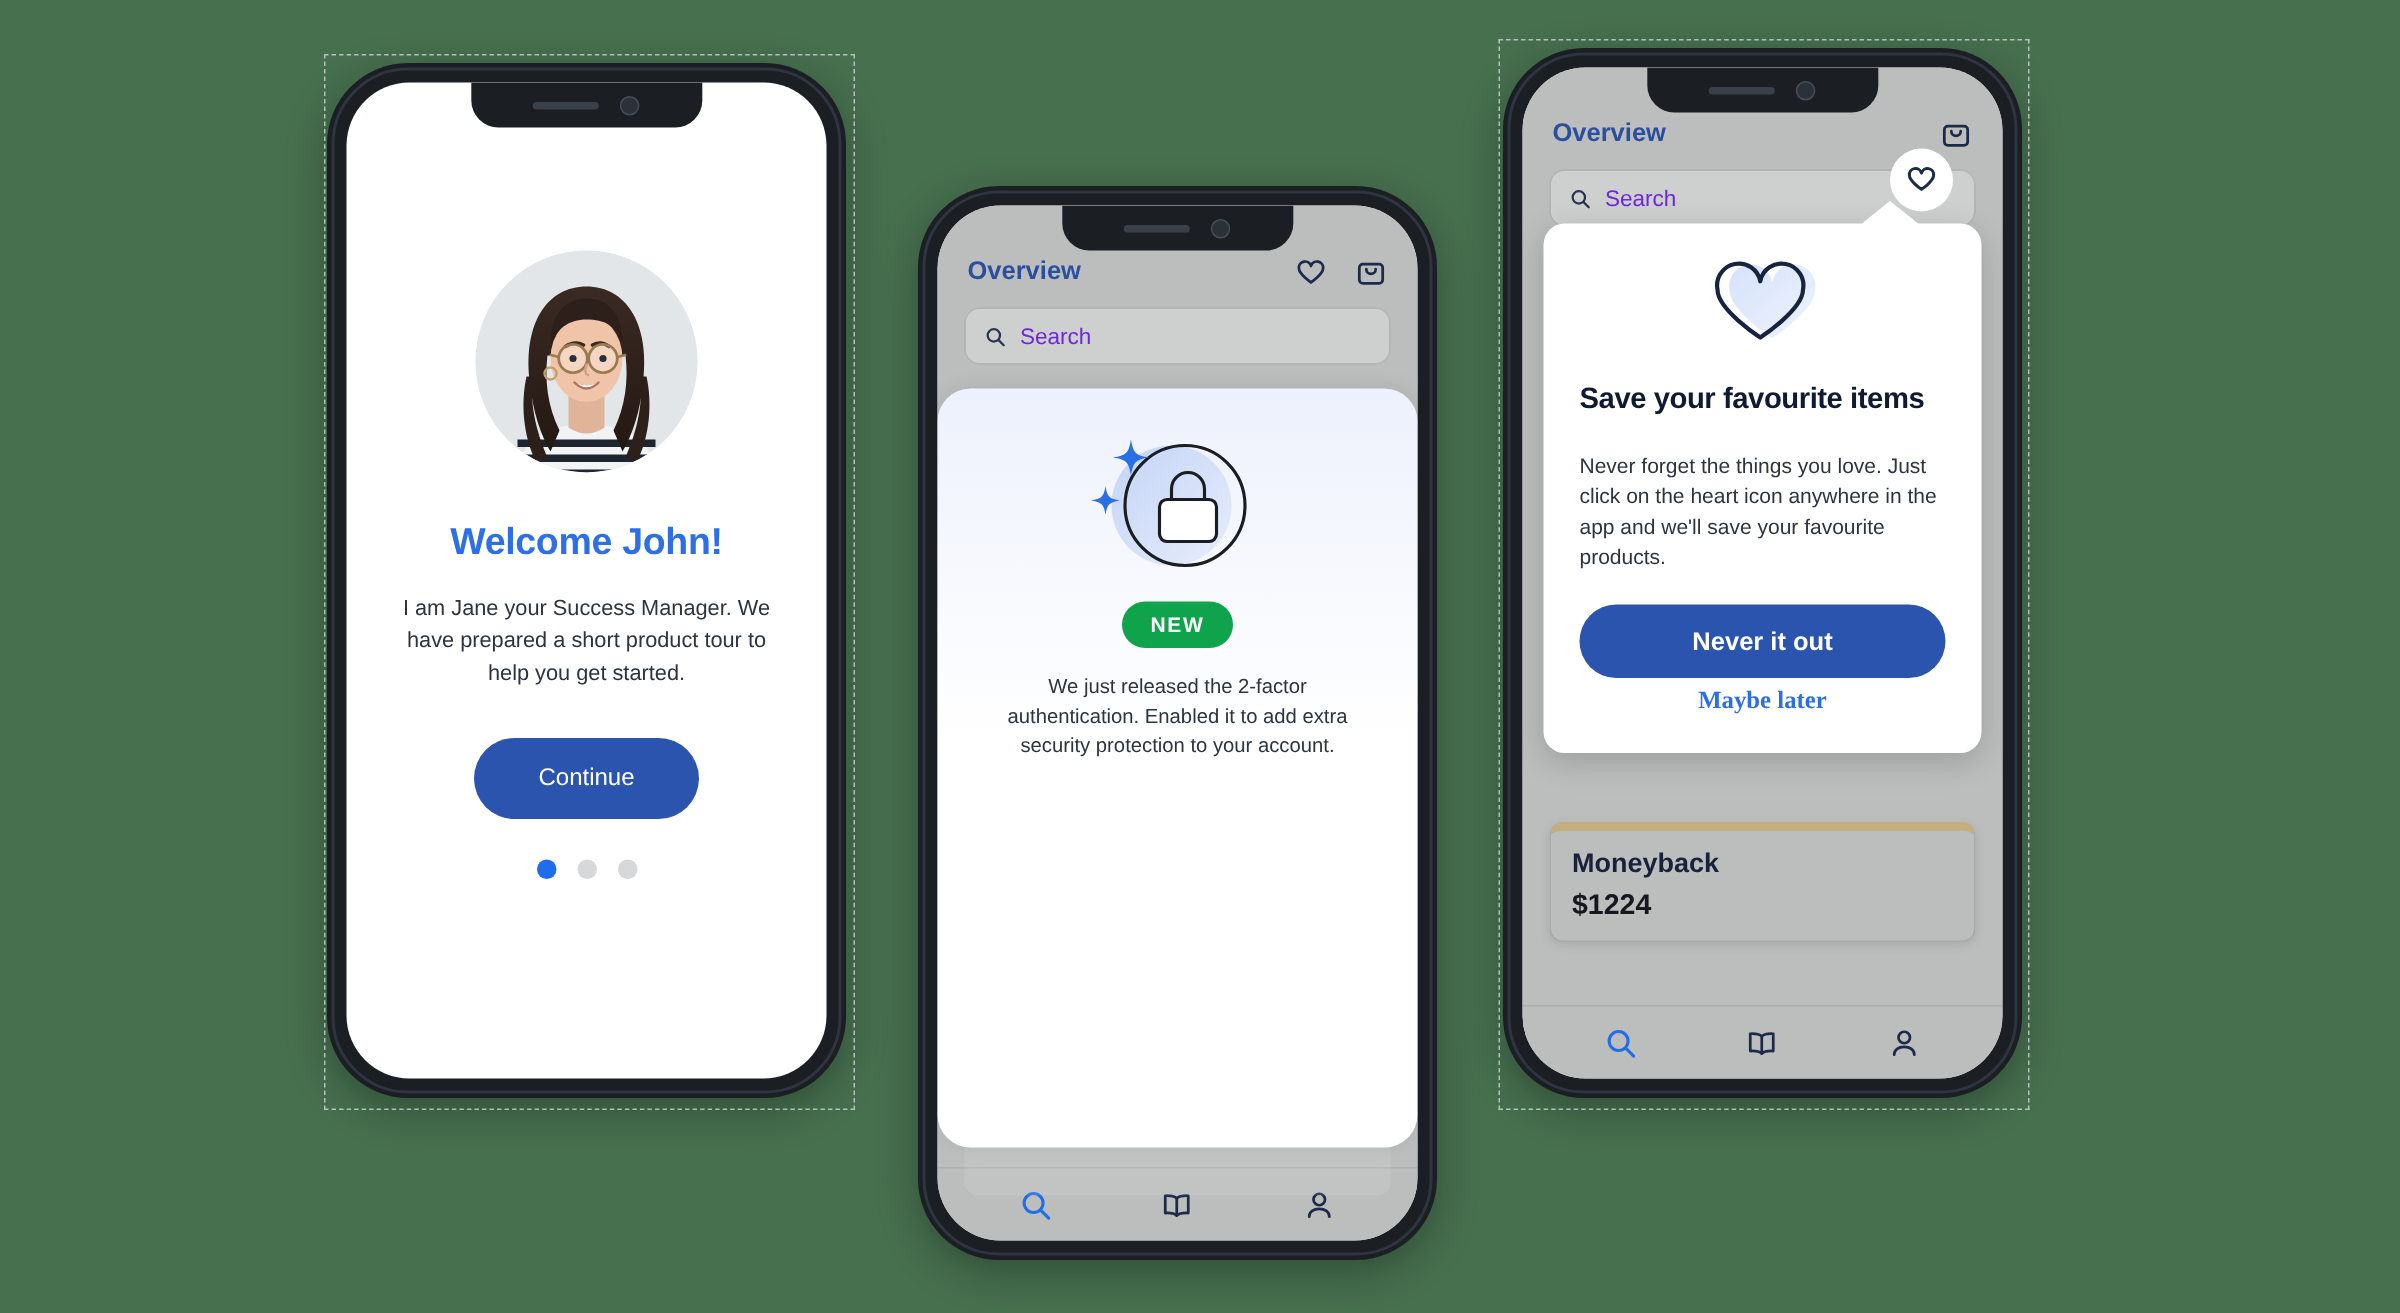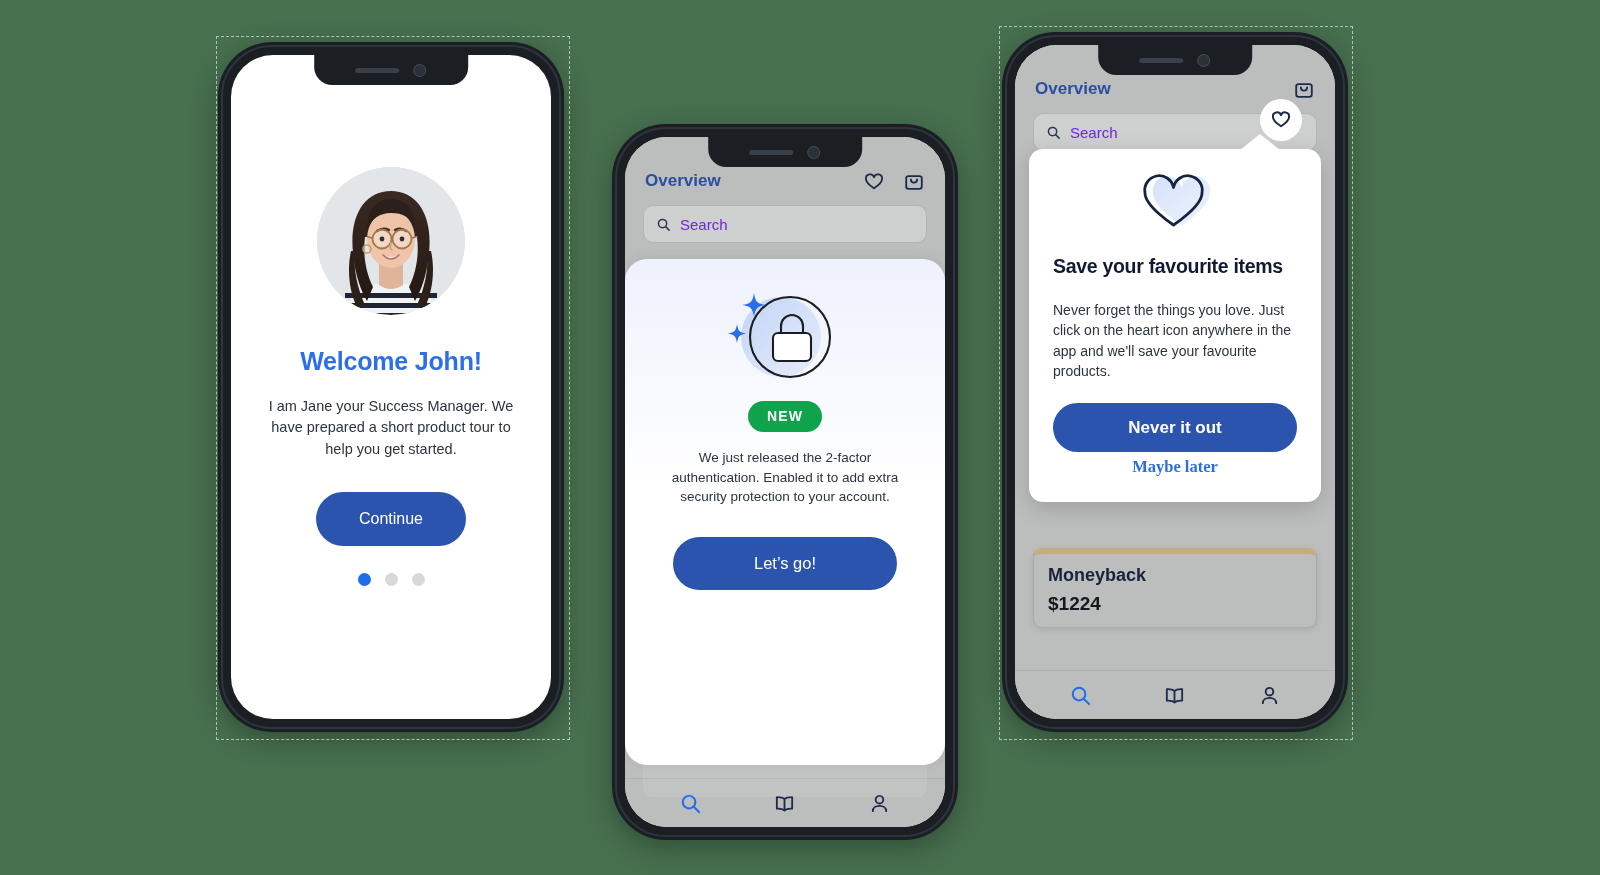--- a/index.html
+++ b/index.html
@@ -440,21 +440,20 @@
             <path d="M49 10 c1.5 9 3 10.5 12 12 c-9 1.5 -10.5 3 -12 12 c-1.5 -9 -3 -10.5 -12 -12 c9 -1.5 10.5 -3 12 -12 z" fill="#2b6fe6"></path>
             <path d="M32 41 c1.2 7.2 2.4 8.4 9.6 9.6 c-7.2 1.2 -8.4 2.4 -9.6 9.6 c-1.2 -7.2 -2.4 -8.4 -9.6 -9.6 c7.2 -1.2 8.4 -2.4 9.6 -9.6 z" fill="#2b6fe6"></path>
           </svg>
         </div>
 
         <div class="badge-new">NEW</div>
 
 
         <div class="promo-sub">We just released the 2-factor authentication. Enabled it to add extra security protection to your account.</div>
 
-        <button class="btn-primary" id="letsgo-btn">Let’s go!</button>
       </div>
     </div>
   </div>
 
   <div class="sel" style="left:999px;top:26px;width:352px;height:712px;"></div>
   <div class="phone" id="phone3">
     <div class="screen">
       <div class="notch">
         <div class="speaker"></div>
         <div class="camera"></div>

